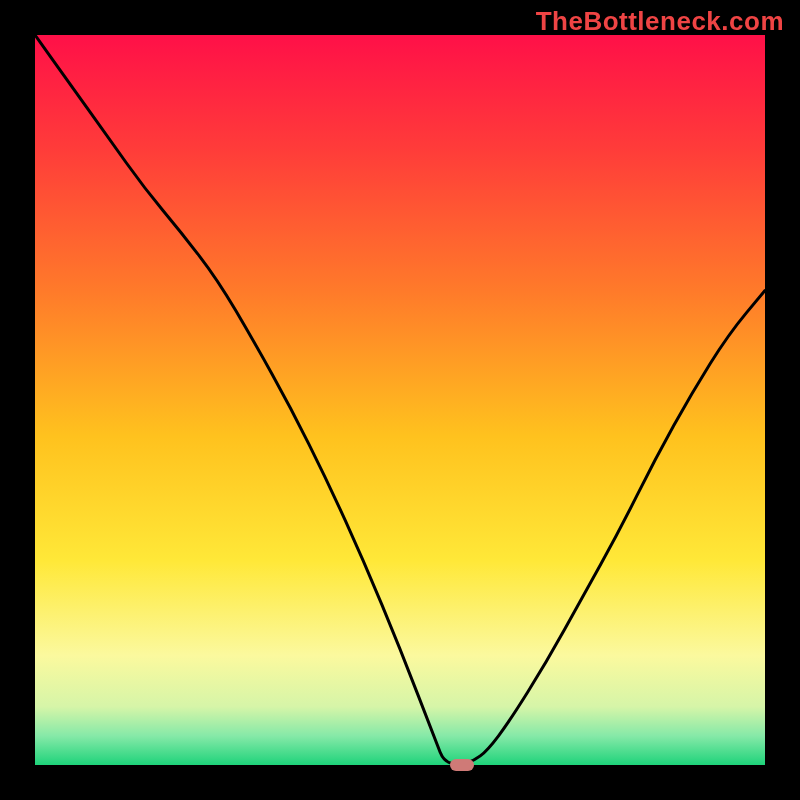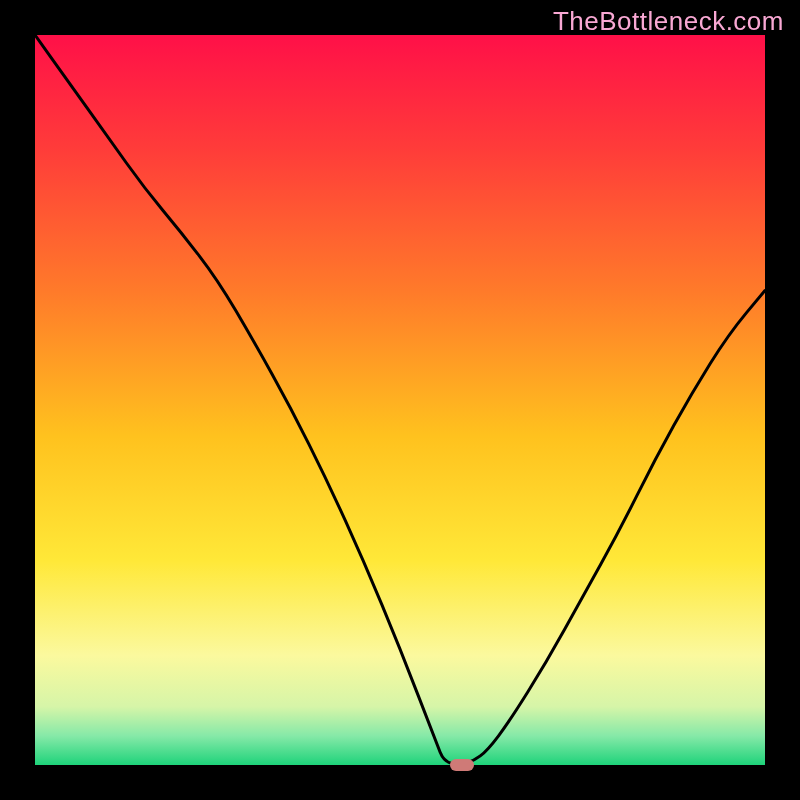--- a/index.html
+++ b/index.html
@@ -7,23 +7,23 @@
     width: 800px;
     height: 800px;
     background: #000;
     position: relative;
     font-family: Arial, sans-serif;
   }
   .watermark {
     position: absolute;
     top: 6px;
     right: 16px;
-    color: #f9a8d4;
+    color: #ef4444;
     font-size: 26px;
-    font-weight: 400;
+    font-weight: 700;
     letter-spacing: 0.5px;
     z-index: 10;
     text-align: center;
   }
   .plot-frame {
     position: absolute;
     left: 35px;
     top: 35px;
     width: 730px;
     height: 730px;

